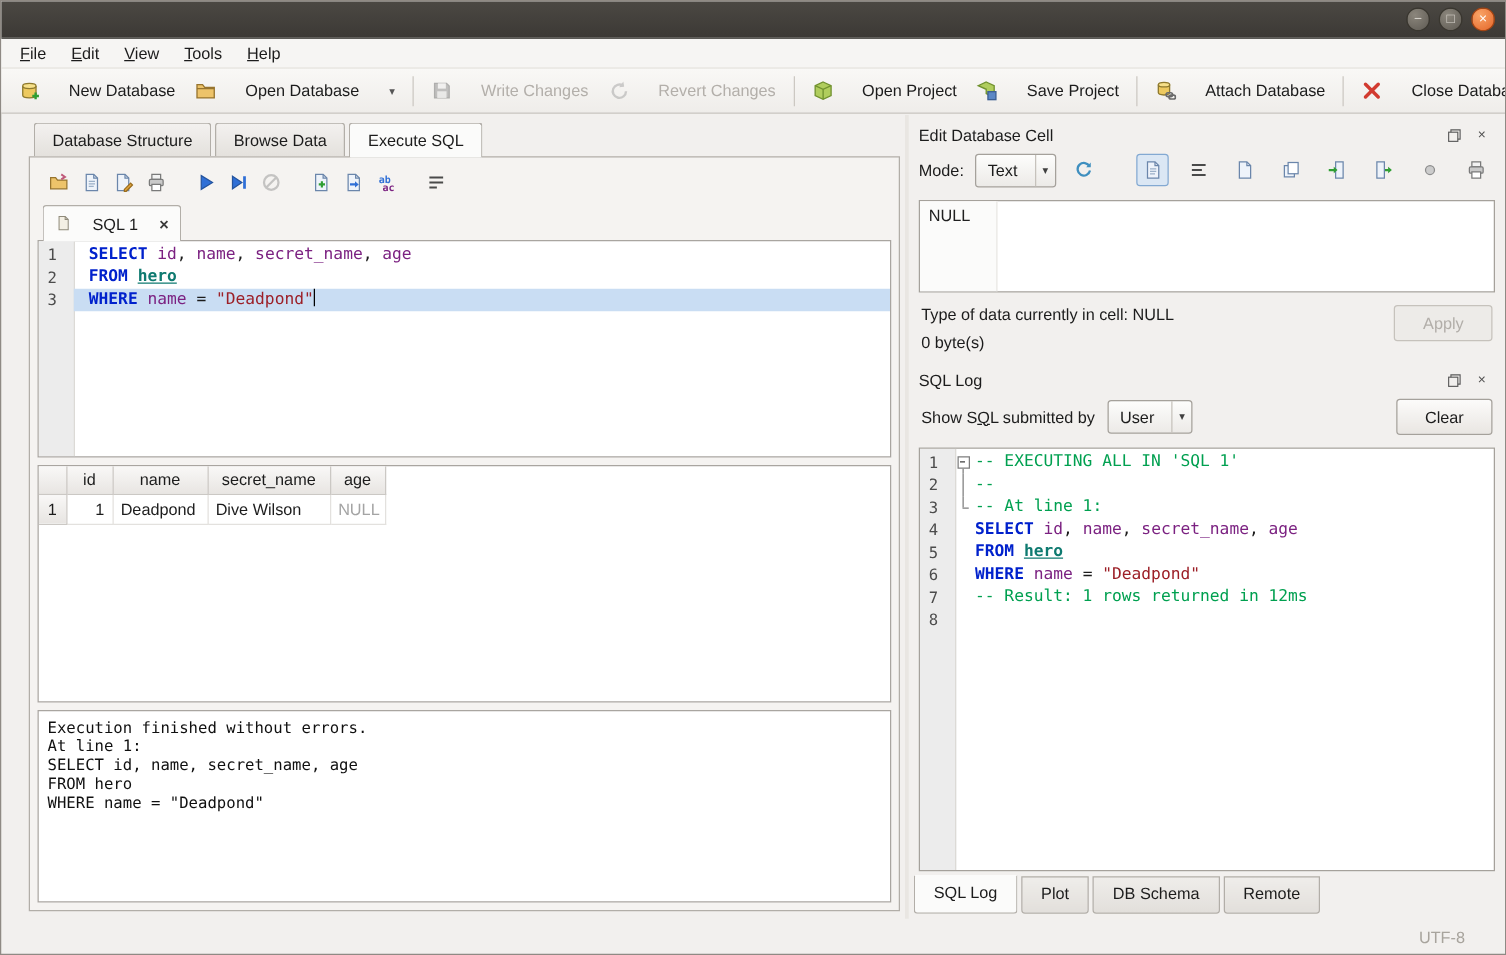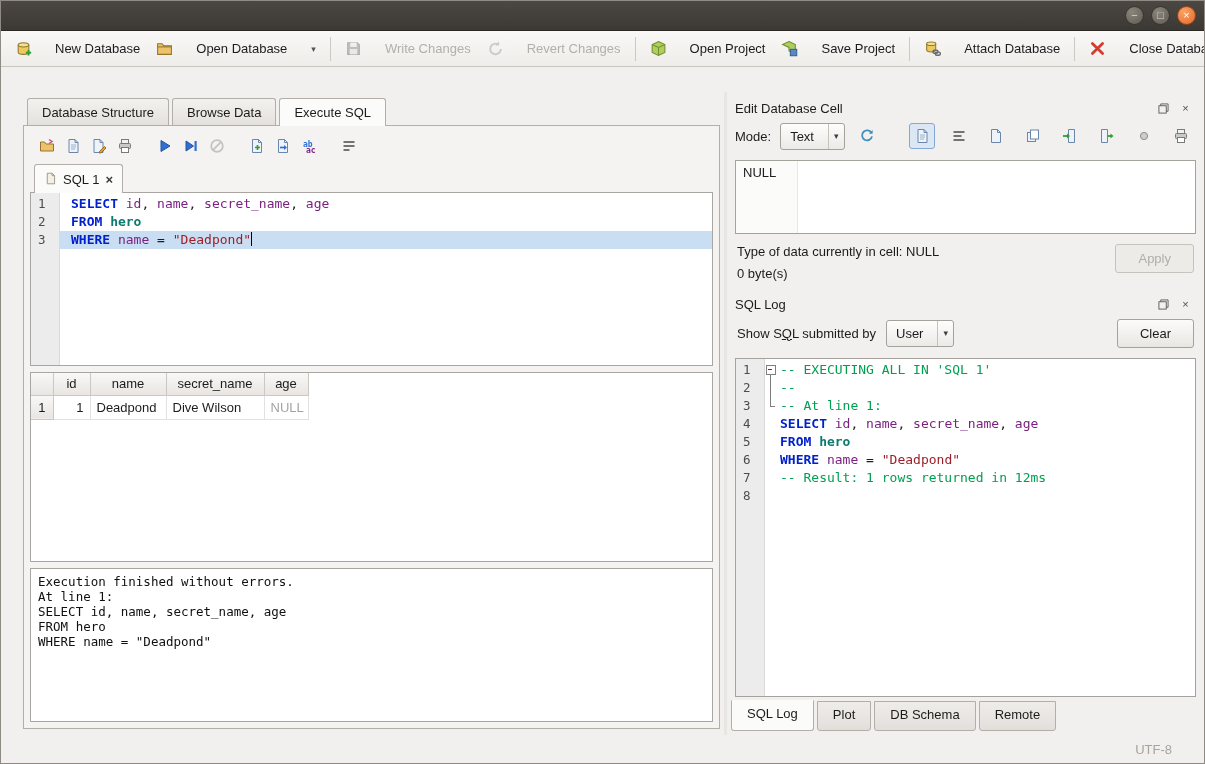--- a/index.html
+++ b/index.html
@@ -50,21 +50,21 @@
   
   .sql-toolbar { display:flex; align-items:center; height:32px; padding:2px 2px 6px 4px; }
   .icon-btn { width:26px; height:26px; display:flex; align-items:center; justify-content:center; border-radius:3px;
               border:1px solid transparent; flex:none; }
   .icon-btn.disabled svg { opacity:.55; filter:grayscale(.7); }
   .icon-btn.selected { border:1px solid #83a9d2; background:#dbe7f4; }
   .sql-gap { width:14px; flex:none; }
 
   
   .sql-tabs { display:flex; padding-left:4px; height:29px; position:relative; z-index:2; }
-  .sql-tab { display:flex; align-items:center; gap:6px; padding:4px 9px 3px; background:#fbfbfa;
+  .sql-tab { display:flex; align-items:center; gap:17px; padding:4px 9px 3px; background:#fbfbfa;
              border:1px solid #b2aea8; border-bottom:none; border-radius:3px 3px 0 0; }
   .sql-tab .close-x { font-size:13px; font-weight:bold; color:#3a3a3a; }
 
   
   .editor { background:#fff; border:1px solid #a9a5a0; height:174px; overflow:hidden; flex:none;
             font-family:"DejaVu Sans Mono",monospace; font-size:13px; position:relative; margin-top:-1px; }
   .code-area { position:relative; height:100%; padding-top:2px; }
   .code-area::before { content:''; position:absolute; left:0; top:0; bottom:0; width:28px;
                        background:#ececec; border-right:1px solid #dcdad6; }
   .code-line { display:flex; height:18px; line-height:18px; position:relative; }
@@ -76,21 +76,21 @@
   .fold-box .tail { position:absolute; left:6px; top:14px; bottom:0; width:1px; background:#7e7e7e; }
   .fold-line::before { content:''; position:absolute; left:6px; top:0; bottom:0; width:1px; background:#7e7e7e; }
   .fold-corner::before { content:''; position:absolute; left:6px; top:0; height:9px; width:1px; background:#7e7e7e; }
   .fold-corner::after { content:''; position:absolute; left:6px; top:9px; width:5px; height:1px; background:#7e7e7e; }
   .code-body { flex:1; padding-left:12px; white-space:pre; }
   .log-frame .code-body { padding-left:2px; }
   .code-line.current-line .code-body { background:var(--current_line,#c9ddf3); }
   .caret { display:inline-block; width:1px; height:14px; background:#000; vertical-align:-2px; }
   .tok-kw  { color:var(--keyword,#0021cc); font-weight:bold; }
   .tok-fld { color:var(--field,#7b2181); }
-  .tok-tbl { color:var(--table,#0e7a70); font-weight:bold; }
+  .tok-tbl { color:var(--table,#0e7a70); font-weight:bold;text-decoration:underline; }
   .tok-str { color:var(--string,#9c1f27); }
   .tok-cmt { color:var(--comment,#00a050); }
   .tok-pl  { color:#1c1c1c; }
 
   
   .results-frame { background:#fff; border:1px solid #a9a5a0; height:190px; margin-top:6px; overflow:hidden; flex:none; }
   table.results { border-collapse:collapse; table-layout:fixed; width:100%; font-size:13px; }
   .results th { background:linear-gradient(#f9f8f7,#e8e5e2); border:1px solid #cbc8c4; border-top:none;
                 font-weight:normal; height:22px; padding:1px 6px; }
   .results th.corner { border-left:none; }
@@ -151,20 +151,27 @@
         </div>
       <div class="win-btn">
           <span>□</span>
         </div>
       <div class="win-btn close">
           <span>×</span>
         </div>
     </div>
   </div>
 
+  <div class="menubar">
+    <div class="menu-item">File</div>
+    <div class="menu-item">Edit</div>
+    <div class="menu-item">View</div>
+    <div class="menu-item">Tools</div>
+    <div class="menu-item">Help</div>
+  </div>
 
   <div class="toolbar">
     <div class="tb-btn">
       <span>
           <svg class="ic" viewBox="0 0 16 16">
             <path d="M3 4.5v7c0 1.2 2.2 2 5 2s5-.8 5-2v-7" fill="#edc95f" stroke="#8f7a2e"></path>
             <ellipse cx="8" cy="4.5" rx="5" ry="2" fill="#f6e08a" stroke="#8f7a2e"></ellipse>
             <path d="M10.2 12h5M12.7 9.5v5" stroke="#2f9e33" stroke-width="1.8"></path>
           </svg>
         </span>

